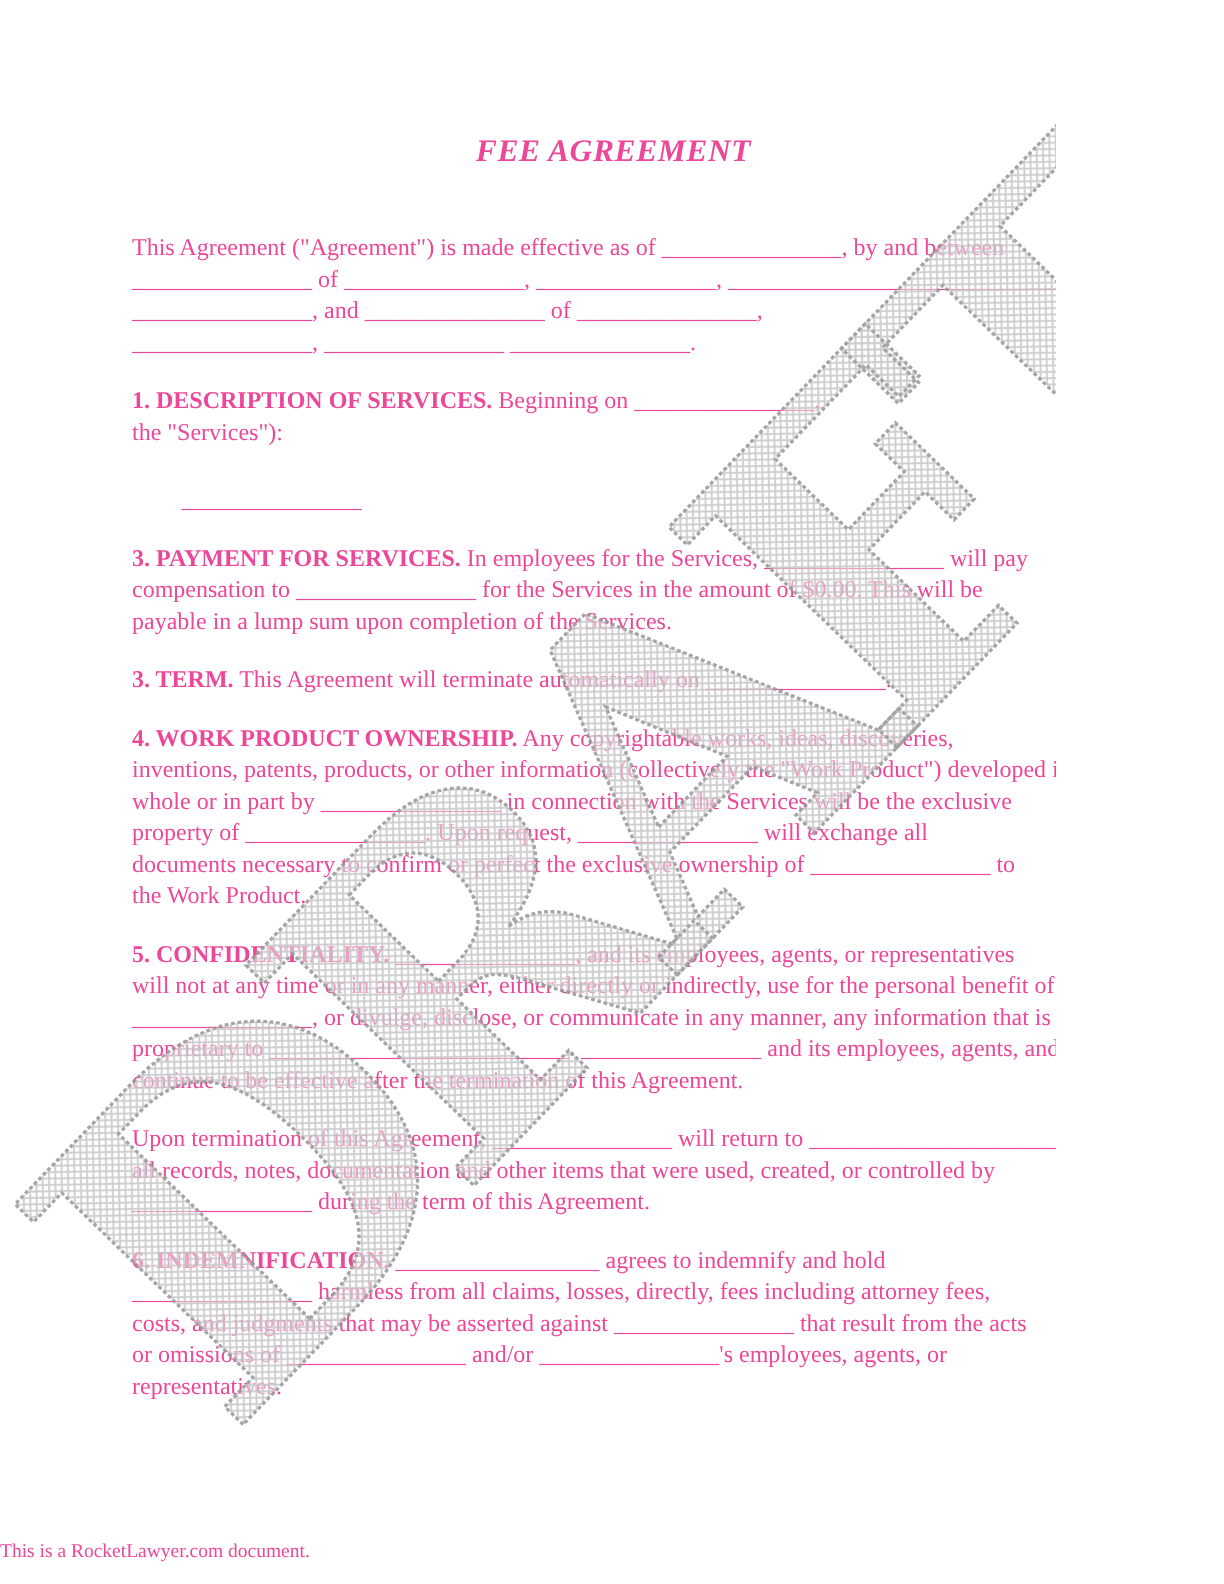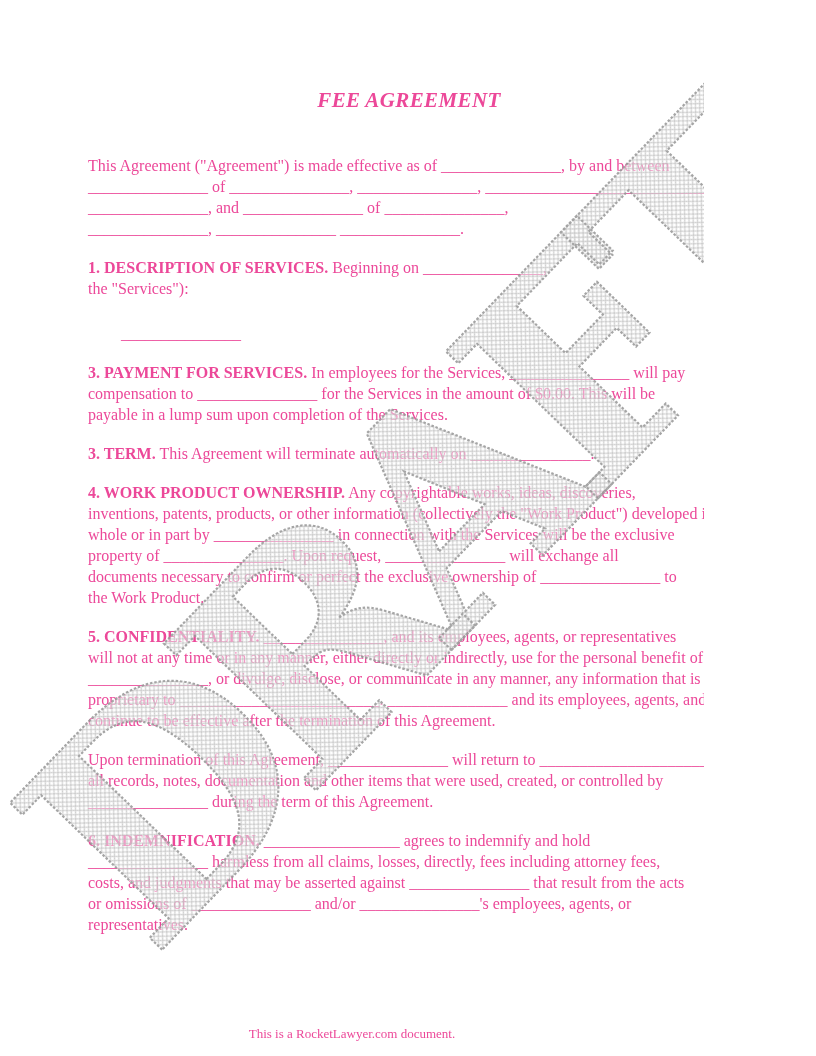--- a/index.html
+++ b/index.html
@@ -24,21 +24,21 @@
     letter-spacing: 0.4px;
     margin: 0 0 43px 0;
   }
   .para { margin: 0 0 18px 0; }
   .line { white-space: nowrap; }
   .lead { font-weight: 700; }
   .blank-standalone { margin: 24px 0 18px 33px; white-space: nowrap; }
   .footer {
     position: absolute;
     left: 0; top: 1026px; width: 100%;
-    text-align: center;
+    text-align: left;
     font-size: 13px;
     line-height: 16px;
   }
   .watermark {
     position: absolute;
     top: 0; left: 0;
     pointer-events: none;
   }
 </style>
 </head>

